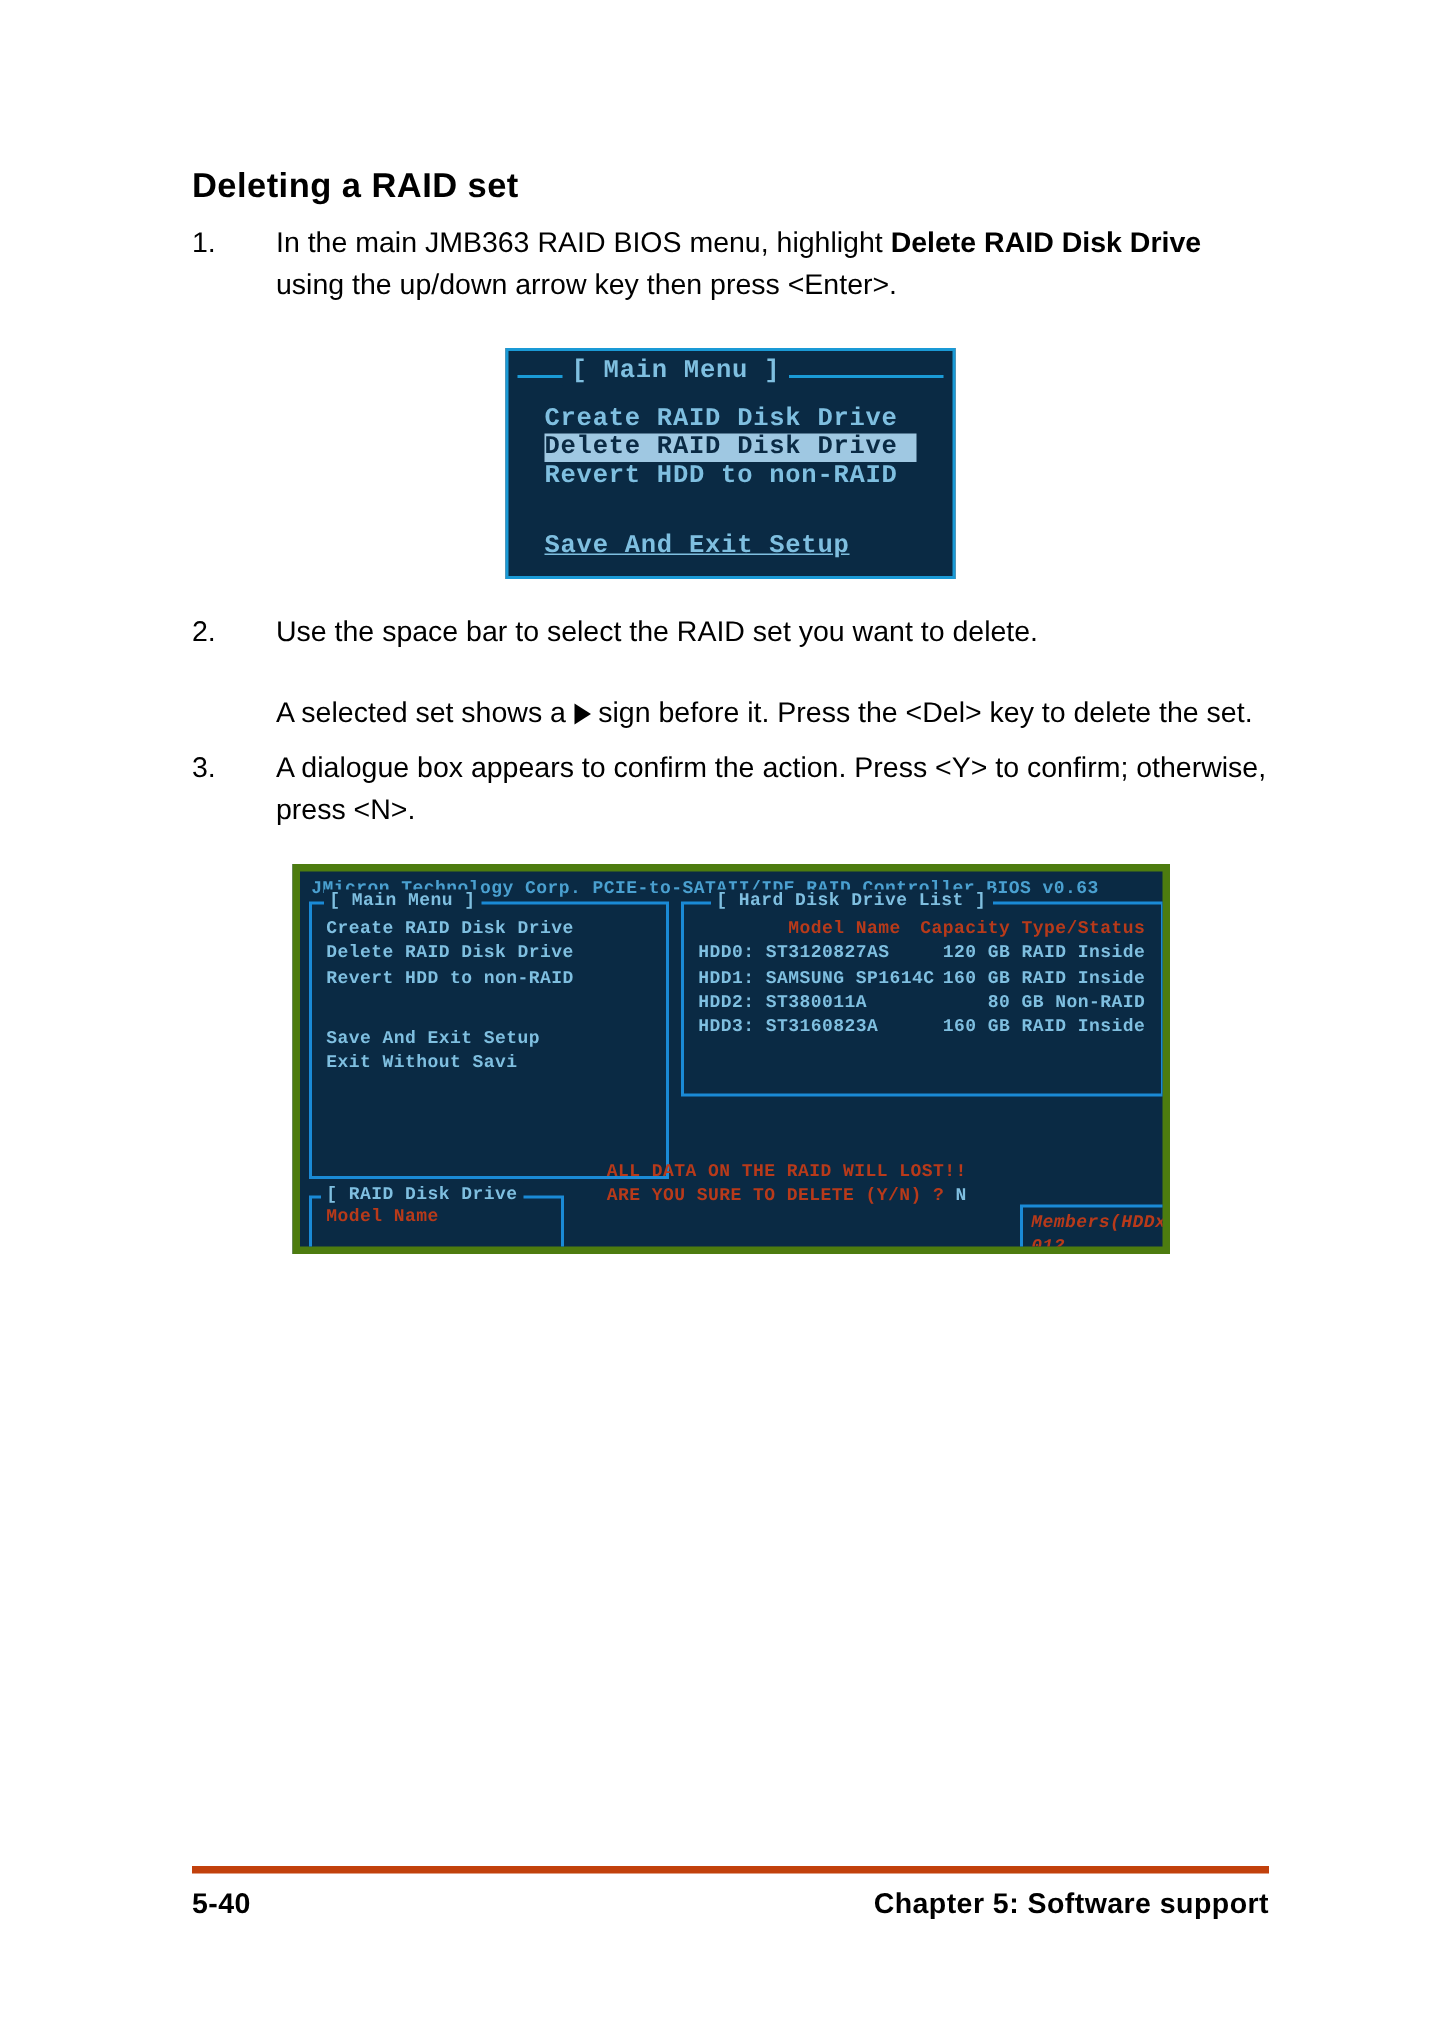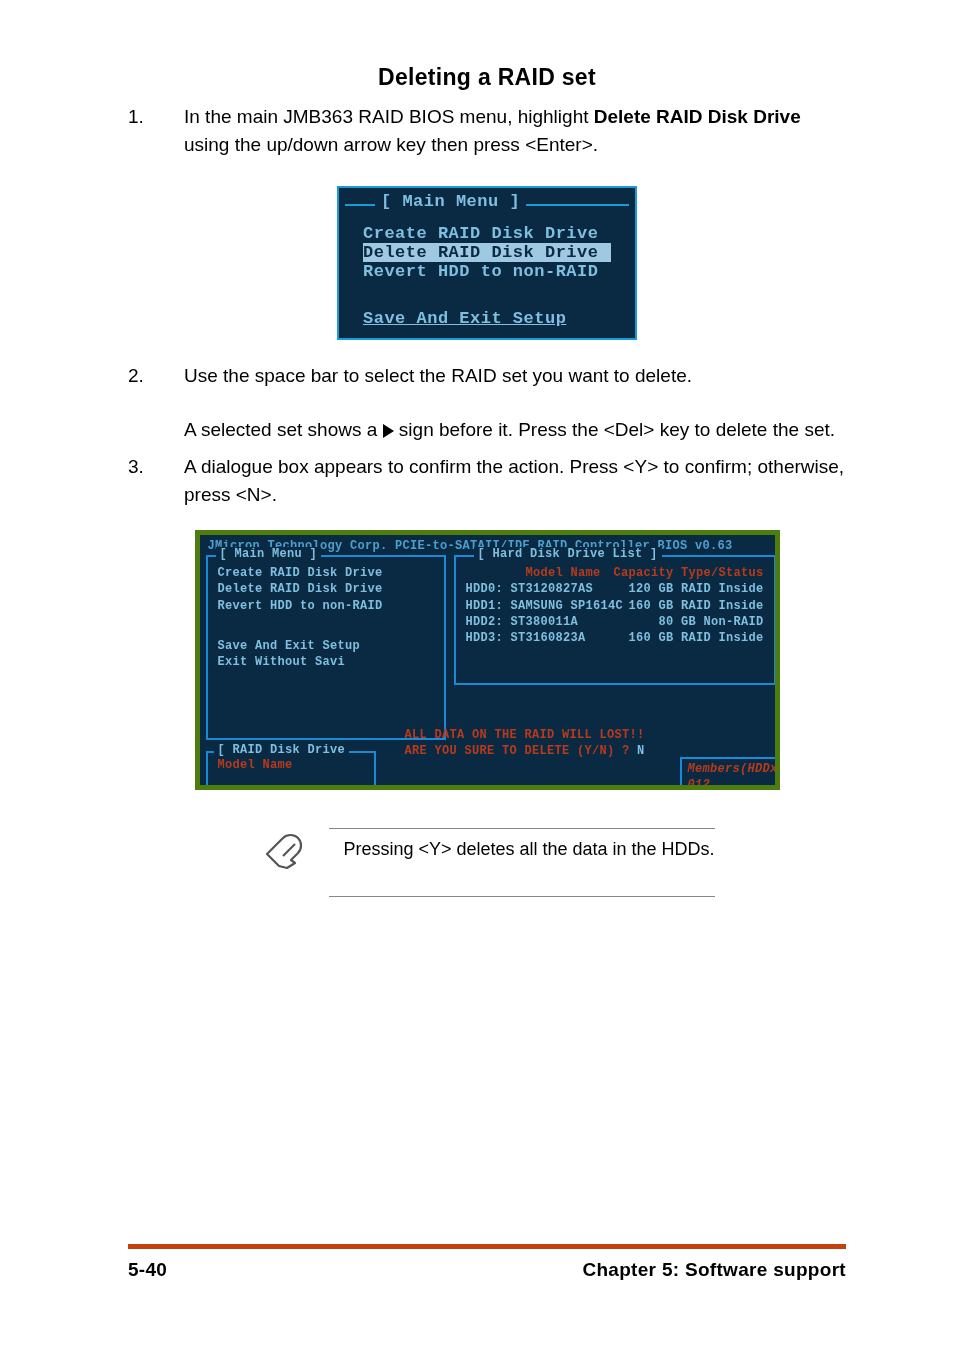--- a/index.html
+++ b/index.html
@@ -1,17 +1,17 @@
 <!DOCTYPE html>
 <html><head>
 <meta charset="utf-8">
 <style>
   * { box-sizing: border-box; margin: 0; padding: 0; }
   html, body { width: 954px; height: 1351px; background: #fff; font-family: Verdana, Arial, sans-serif; color: #000; }
-  .page { padding: 64px 108px 60px 128px; display: flex; flex-direction: column; height: 100%; position: relative; align-items: center; }
+  .page { padding: 110px 108px 60px 128px; display: flex; flex-direction: column; height: 100%; position: relative; }
   .heading { font-weight: bold; font-size: 23px; margin-bottom: 12px; letter-spacing: 0.3px; }
   ol.steps { list-style: none; }
   ol.steps > li { display: flex; font-size: 19px; line-height: 1.45; margin-bottom: 10px; }
   ol.steps > li .num { width: 56px; flex: 0 0 56px; }
   ol.steps > li .body { flex: 1; }
   ol.steps .sub { margin-top: 26px; }
   .bold { font-weight: bold; }
   .img-wrap { display: flex; justify-content: center; margin: 18px 0 22px 0; }
   .screenshot1 { width: 300px; background: #0a2a44; padding: 6px; border: 2px solid #1a9ad6; font-family: "Courier New", monospace; color: #7fbfe0; font-size: 17px; font-weight: bold; letter-spacing: 0.5px; position: relative; }
   .screenshot1 .title-row { position: relative; height: 20px; }
@@ -148,32 +148,19 @@
         </div>
       </div>
 
       <div class="prompt">
         <div>ALL DATA ON THE RAID WILL LOST!!</div>
         <div><span>ARE YOU SURE TO DELETE (Y/N) ? </span><span class="n">N</span></div>
       </div>
     </div>
   </div>
 
-  <div class="note-row">
-    <div class="note-icon">
-      <svg viewBox="0 0 50 46" width="50" height="46">
-        <path d="M6 26 L22 10 C26 6 33 6 37 10 C41 14 41 21 37 25 L30 32 L34 35 L26 40 L18 38 Z" fill="none" stroke="#555" stroke-width="2.2" stroke-linejoin="round"></path>
-        <path d="M22 28 L34 16" fill="none" stroke="#555" stroke-width="2.2"></path>
-      </svg>
-    </div>
-    <div class="note-body">
-      <hr>
-      <div class="txt">Pressing &lt;Y&gt; deletes all the data in the HDDs.</div>
-      <hr class="bottom">
-    </div>
-  </div>
 
   <div class="footer-bar">
     <span>5-40</span>
     <span>Chapter 5: Software support</span>
   </div>
 
 </div>
 
 </body></html>

